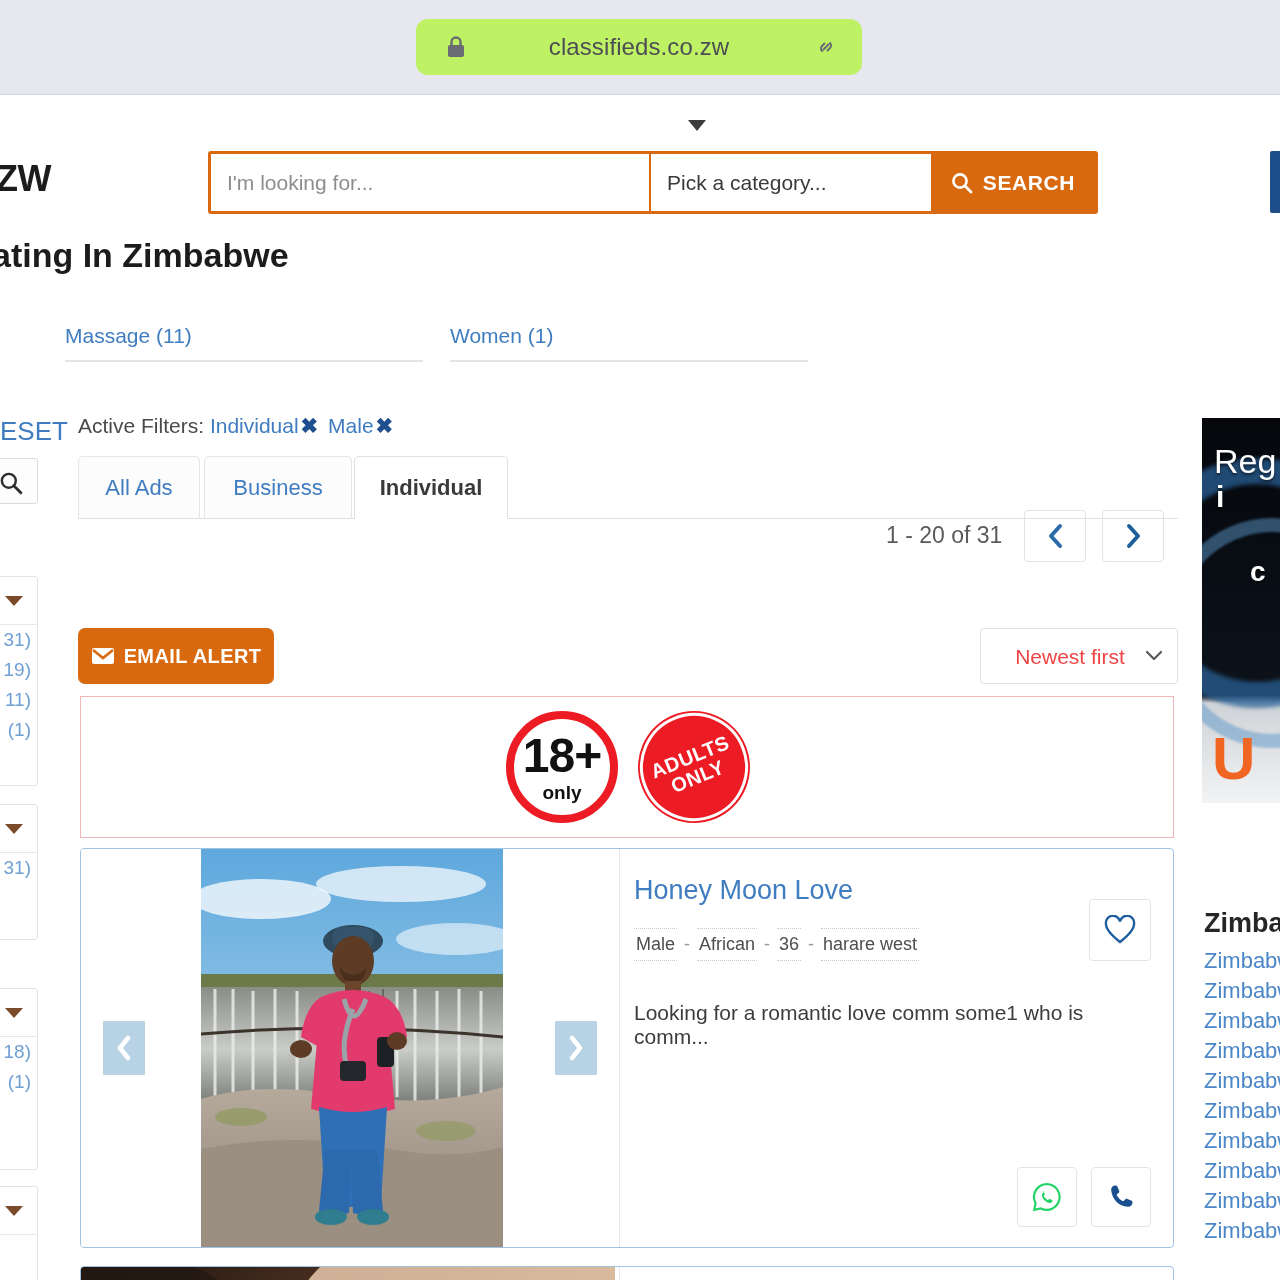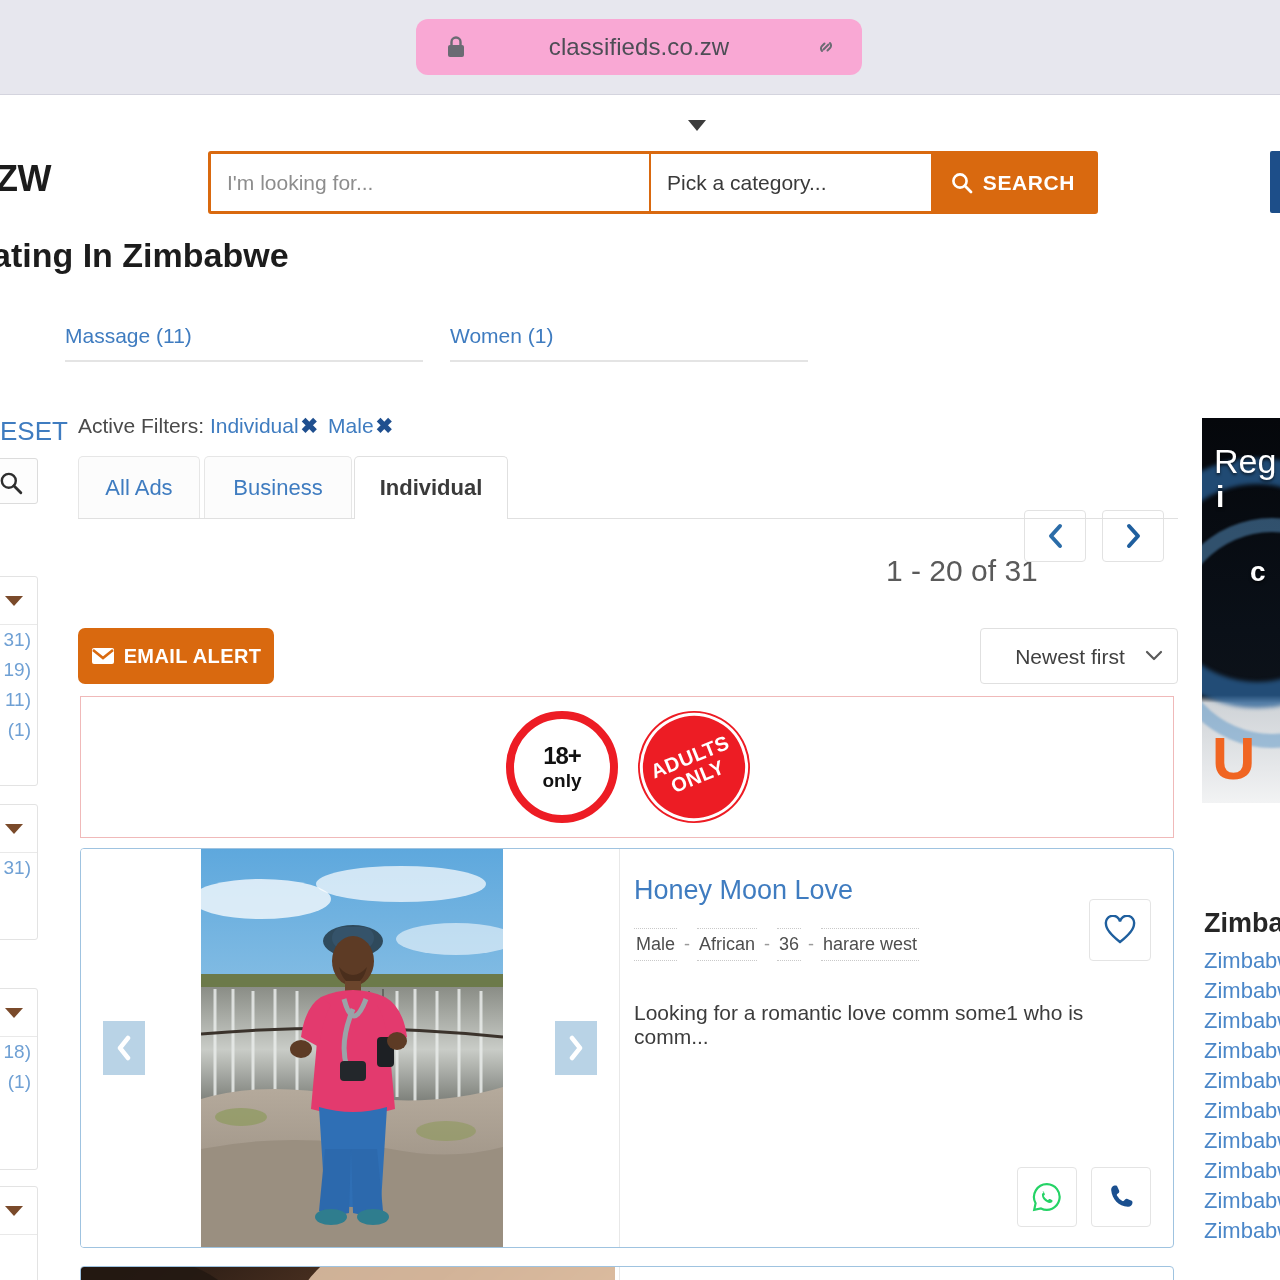--- a/index.html
+++ b/index.html
@@ -12,21 +12,21 @@
 
   
   #browser-chrome {
     position: absolute; left: 0; top: 0; width: 1280px; height: 95px;
     background: #e7e7ee;
     border-bottom: 1px solid #d4d4de;
   }
   #url-pill {
     position: absolute; left: 416px; top: 19px;
     width: 446px; height: 56px;
-    background: #f9a8d4; border-radius: 12px;
+    background: #bef264; border-radius: 12px;
     display: flex; align-items: center;
   }
   #lock-icon { position: absolute; left: 30px; top: 16px; width: 20px; height: 24px; }
   #url-text {
     flex: 1; text-align: center;
     font-size: 24px; color: #4d4d55; letter-spacing: .1px;
   }
   #link-icon { position: absolute; right: 24px; top: 16px; width: 24px; height: 24px; }
 
   
@@ -121,21 +121,21 @@
 
   #active-filters {
     position: absolute; left: 0; top: 18px;
     font-size: 21px; color: #4a4a4a; white-space: nowrap;
   }
   #active-filters .flink { color: #3f7cc0; }
   #active-filters .fx { color: #1f4f8f; font-weight: 700; margin: 0 4px 0 2px; }
 
   #result-count {
     position: absolute; left: 808px; top: 126px;
-    font-size: 30px; color: #5a5a5a; white-space: nowrap; margin-top: 32px;
+    font-size: 23px; color: #5a5a5a; white-space: nowrap;
   }
   .pager-btn {
     position: absolute; top: 114px; width: 62px; height: 52px;
     border: 1px solid #e2e2e2; border-radius: 4px; background: #fff;
     display: flex; align-items: center; justify-content: center; cursor: pointer;
   }
   #pager-prev { left: 946px; }
   #pager-next { left: 1024px; }
 
   #tabs { position: absolute; left: 0; top: 60px; width: 1100px; height: 63px; }
@@ -159,38 +159,38 @@
     color: #fff; font-size: 20px; font-weight: 700; letter-spacing: .4px;
     font-family: "Liberation Sans", sans-serif;
   }
   #sort-select-wrap {
     position: absolute; left: 902px; top: 232px; width: 198px; height: 56px;
     border: 1px solid #e0e0e0; border-radius: 4px; background: #fff;
     display: flex; align-items: center; padding: 0 14px;
   }
   #sort-select {
     flex: 1; border: none; outline: none; background: transparent;
-    font-size: 21px; color: #404040; text-align: center;
+    font-size: 21px; color: #ef4444; text-align: center;
     font-family: "Liberation Sans", sans-serif;
     -webkit-appearance: none; appearance: none; cursor: pointer;
   }
 
   
   #age-banner {
     position: absolute; left: 2px; top: 300px; width: 1094px; height: 142px;
     border: 1px solid #f0b9b9; background: #fff;
     display: flex; align-items: center; justify-content: center; gap: 22px;
   }
   .badge18 {
     width: 112px; height: 112px; border-radius: 50%;
     border: 8px solid #ed1c24; background: #fff;
     display: flex; flex-direction: column; align-items: center; justify-content: center;
     line-height: 1;
   }
-  .badge18 .b-top { font-size: 24px; font-weight: 700; color: #111; letter-spacing: -1px; }
+  .badge18 .b-top { font-size: 48px; font-weight: 700; color: #111; letter-spacing: -1px; }
   .badge18 .b-bot { font-size: 19px; font-weight: 700; color: #111; margin-top: 3px; }
   #banner-text { font-size: 68px; font-weight: 700; color: #111; letter-spacing: -1.5px; white-space: nowrap; }
   #banner-text .red { color: #ed1c24; }
   .badge-adults {
     width: 108px; height: 108px; border-radius: 50%;
     background: #ed1c24; border: 3px solid #fff; box-shadow: 0 0 0 2px #ed1c24;
     display: flex; flex-direction: column; align-items: center; justify-content: center;
     transform: rotate(-22deg); line-height: 1.05;
   }
   .badge-adults span { color: #fff; font-size: 20px; font-weight: 700; letter-spacing: .5px; }

